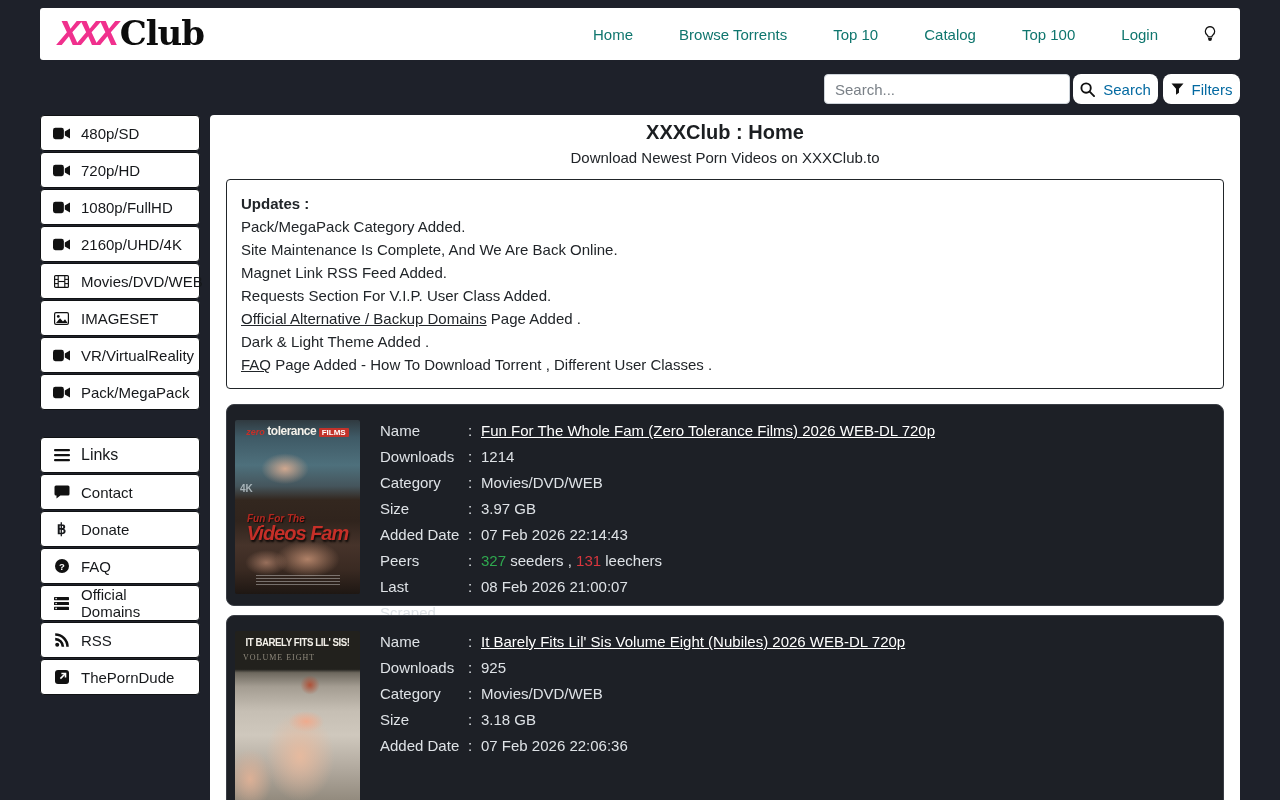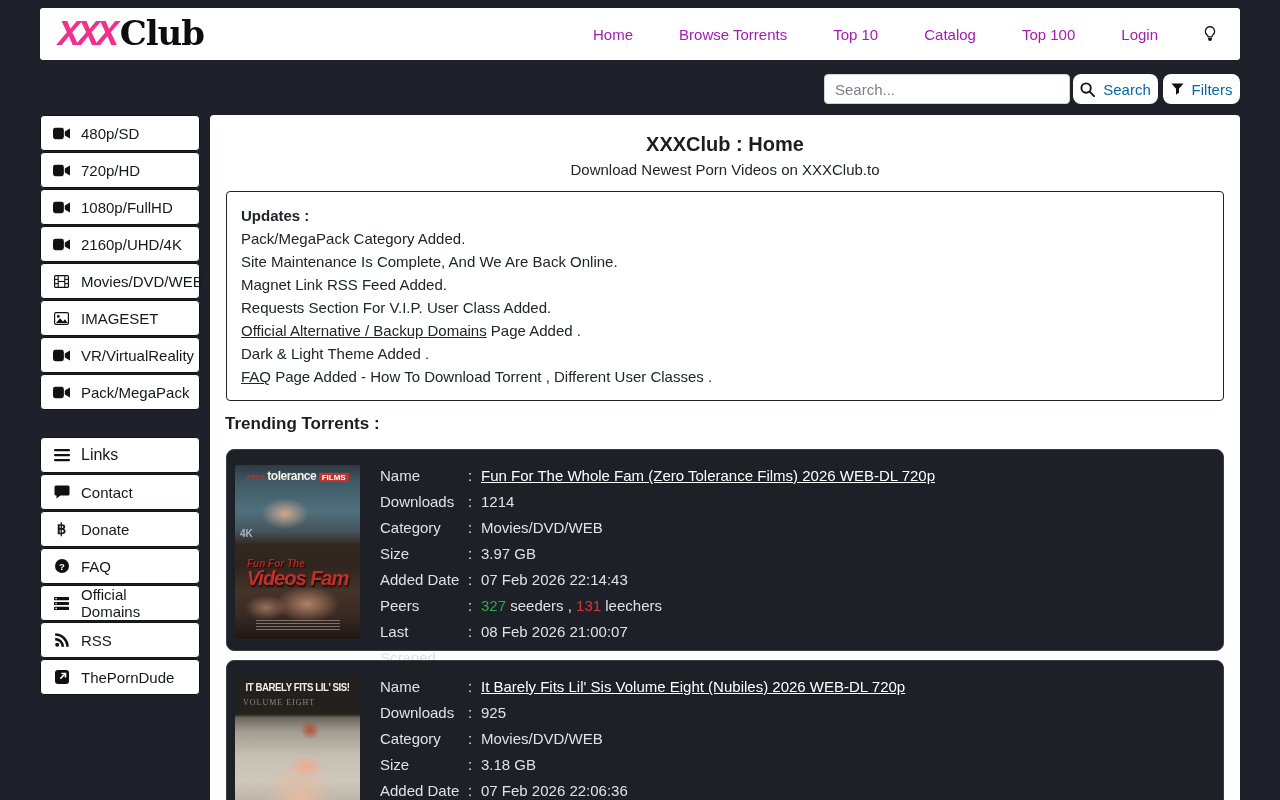--- a/index.html
+++ b/index.html
@@ -19,21 +19,21 @@
   .logo { display:flex; align-items:baseline; cursor:pointer; }
   .logo-xxx {
     font-family:Liberation Mono, monospace; font-style:italic; font-weight:bold;
     font-size:37px; color:#f0308d; letter-spacing:-3px; margin-right:4px;
   }
   .logo-club {
     font-family:"DejaVu Serif", serif; font-weight:bold;
     font-size:34px; color:#0d0d0d; letter-spacing:-1px;
   }
   .nav { margin-left:auto; display:flex; align-items:center; gap:46px; }
-  .nav-item { font-size:15px; color:#a21caf; cursor:pointer; white-space:nowrap; }
+  .nav-item { font-size:15px; color:#0f766e; cursor:pointer; white-space:nowrap; }
   .bulb-btn { display:flex; align-items:center; cursor:pointer; }
   
   .search-row { position:absolute; top:74px; left:824px; width:464px; height:30px; }
   .search-input {
     position:absolute; left:0; top:0; width:246px; height:30px;
     border:1px solid #ced4da; border-radius:4px; background:#fff;
     font-size:15px; padding:0 10px; font-family:"Liberation Sans", sans-serif;
     color:#212529;
   }
   .search-input::placeholder { color:#7a8087; }
@@ -54,21 +54,21 @@
     font-size:15px; color:#16181b; cursor:pointer;
   }
   .side-head { cursor:default; font-size:16px; }
   .side-icon { width:19px; display:flex; justify-content:center; align-items:center; flex:none; }
   .side-gap { height:26px; }
   
   .main {
     position:absolute; left:210px; top:115px; width:1030px; height:685px;
     background:#ffffff; border-radius:4px 4px 0 0;
   }
-  .main-title { text-align:center; padding-top:18px; font-size:20px; font-weight:bold; color:#1b1e21; }
+  .main-title { text-align:center; padding-top:6px; font-size:20px; font-weight:bold; color:#1b1e21; }
   .main-sub { text-align:center; font-size:15px; margin-top:5px; color:#212529; }
   .updates {
     margin:13px 16px 0; border:1px solid #212529; border-radius:4px;
     padding:12px 14px; font-size:15px; line-height:23px; color:#212529;
   }
   .updates-title { font-weight:bold; }
   .up-link { color:#212529; text-decoration:underline; cursor:pointer; }
   .trending { margin:13px 0 0 15px; font-size:17px; font-weight:bold; color:#1b1e21; }
   
   .card {
@@ -358,21 +358,20 @@
     <div class="updates-title">Updates :</div>
     <div><a class="up-link"></a><span>Pack/MegaPack Category Added.</span></div>
     <div><a class="up-link"></a><span>Site Maintenance Is Complete, And We Are Back Online.</span></div>
     <div><a class="up-link"></a><span>Magnet Link RSS Feed Added.</span></div>
     <div><a class="up-link"></a><span>Requests Section For V.I.P. User Class Added.</span></div>
     <div><a class="up-link">Official Alternative / Backup Domains</a><span> Page Added .</span></div>
     <div><a class="up-link"></a><span>Dark &amp; Light Theme Added .</span></div>
     <div><a class="up-link">FAQ</a><span> Page Added - How To Download Torrent , Different User Classes .</span></div>
   </div>
 
-  <div class="trending">Trending Torrents :</div>
 
   <div class="card">
     <div class="poster p1">
       <div class="p1-head"><span class="p1-zero">zero</span> <span class="p1-tol">tolerance</span> <span class="p1-films">FILMS</span></div>
       <div class="p1-4k">4K</div>
       <div class="p1-t1">Fun For The</div>
       <div class="p1-t2">Videos Fam</div>
       <div class="p1-credits"></div>
     </div>
     <div class="details">

